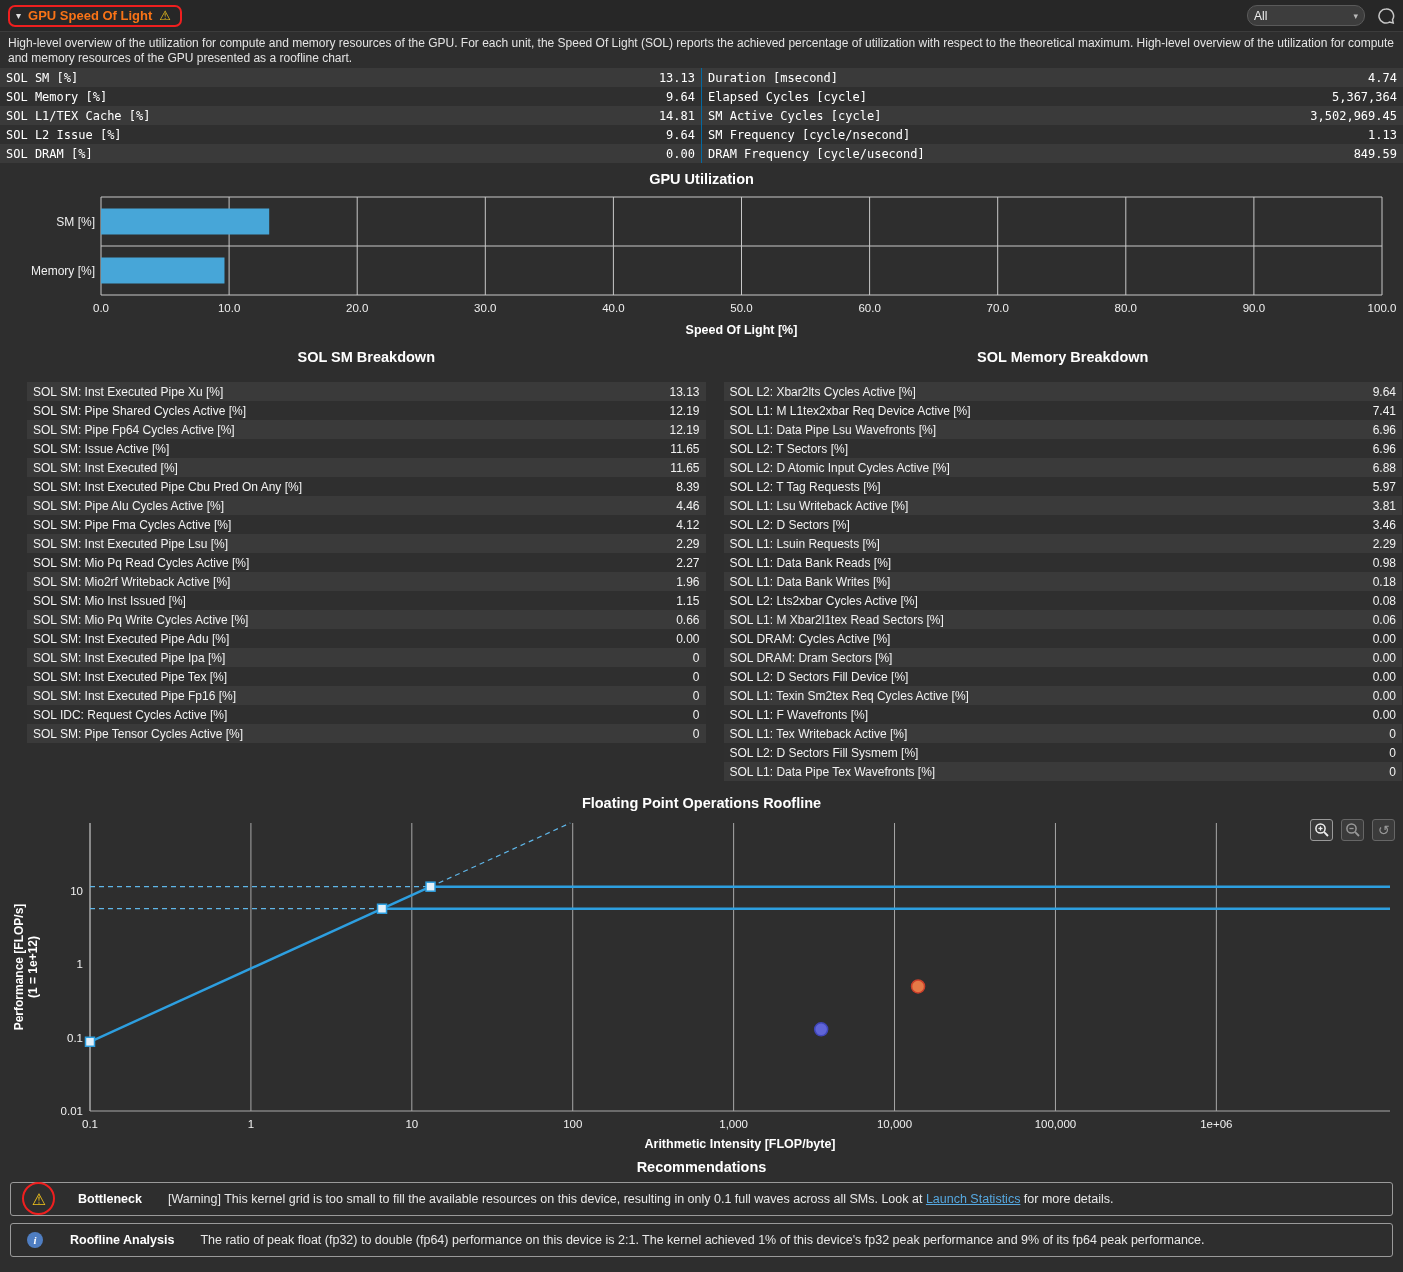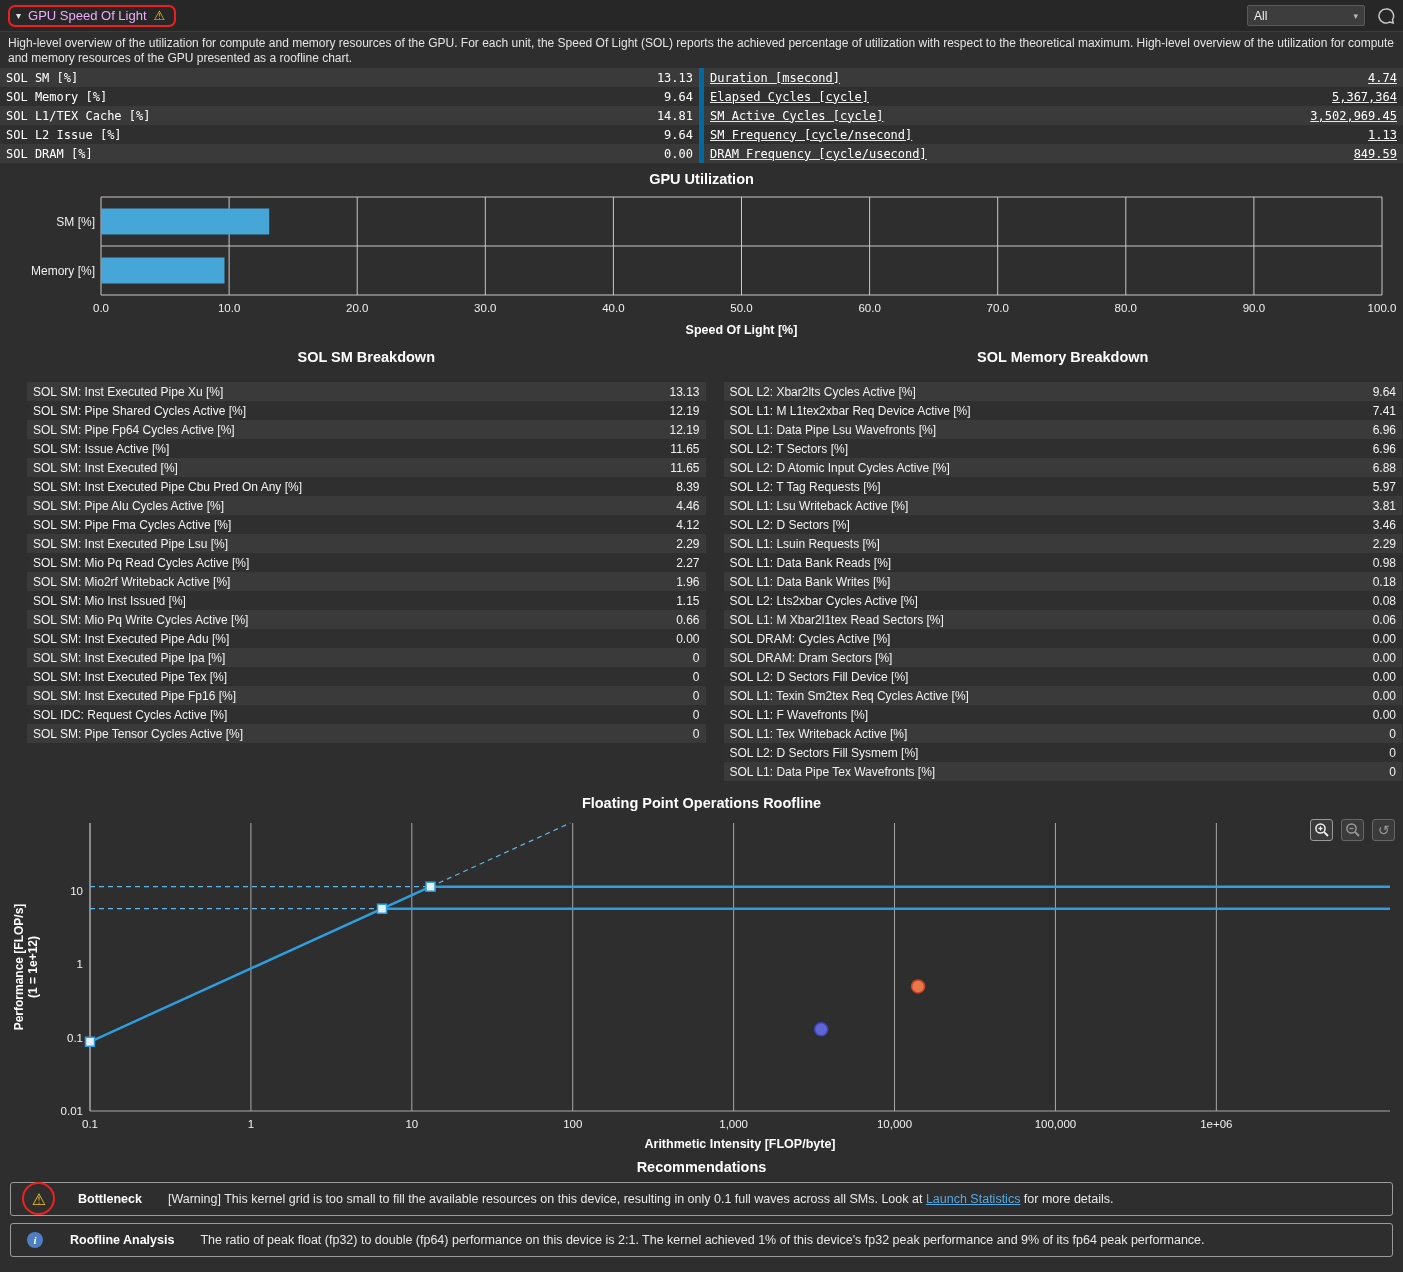--- a/index.html
+++ b/index.html
@@ -5,35 +5,35 @@
   * { margin:0; padding:0; box-sizing:border-box; }
   html,body { width:1403px; height:1272px; background:#2e2e2e; color:#e8e8e8;
     font-family:"Liberation Sans", sans-serif; overflow:hidden; }
 
   
   .header { height:32px; display:flex; align-items:center; justify-content:space-between;
     padding:0 8px; background:#272727; border-bottom:1px solid #3c3c3c; }
   .redbox { display:inline-flex; align-items:center; gap:7px;
     border:2.5px solid #ef1f1f; border-radius:7px; padding:1px 9px 2px 6px; }
   .caret { font-size:10px; color:#e0e0e0; cursor:pointer; }
-  .sec-title { font-weight:normal; font-size:13px; color:#f0abfc; }
+  .sec-title { font-weight:bold; font-size:13px; color:#f97316; }
   .warn-glyph { color:#f2c41c; font-size:13px; }
   .hright { display:flex; align-items:center; gap:12px; }
   .select { width:118px; height:21px; background:#3d3d3d; border:1px solid #5a5a5a;
-    border-radius:2px; display:flex; align-items:center; justify-content:space-between;
+    border-radius:10px; display:flex; align-items:center; justify-content:space-between;
     padding:0 6px; font-size:12px; color:#eee; cursor:pointer; }
   .select .arrow { font-size:9px; color:#bbb; }
   .comment { width:18px; height:18px; display:inline-flex; cursor:pointer; }
 
   .desc { padding:4px 8px 2px; font-size:12px; line-height:15px; color:#e4e4e4; }
 
   
   .summary { display:flex; margin-top:0; }
   .sumcol { flex:1; }
-  .sumcol.right { border-left:5px solid #0369a1;text-decoration:underline; }
+  .sumcol.right { border-left:1px solid #0369a1; }
   .srow { height:19px; display:flex; justify-content:space-between; align-items:center;
     padding:0 6px; font-family:"DejaVu Sans Mono", monospace; font-size:12px; color:#fff; }
   .even { background:#3a3a3a; }
   .odd  { background:#2f2f2f; }
 
   .chart-title { text-align:center; font-weight:bold; font-size:14.5px; color:#fff; margin-top:8px; }
   svg { display:block; }
   svg text { font-family:"Liberation Sans", sans-serif; }
 
   

